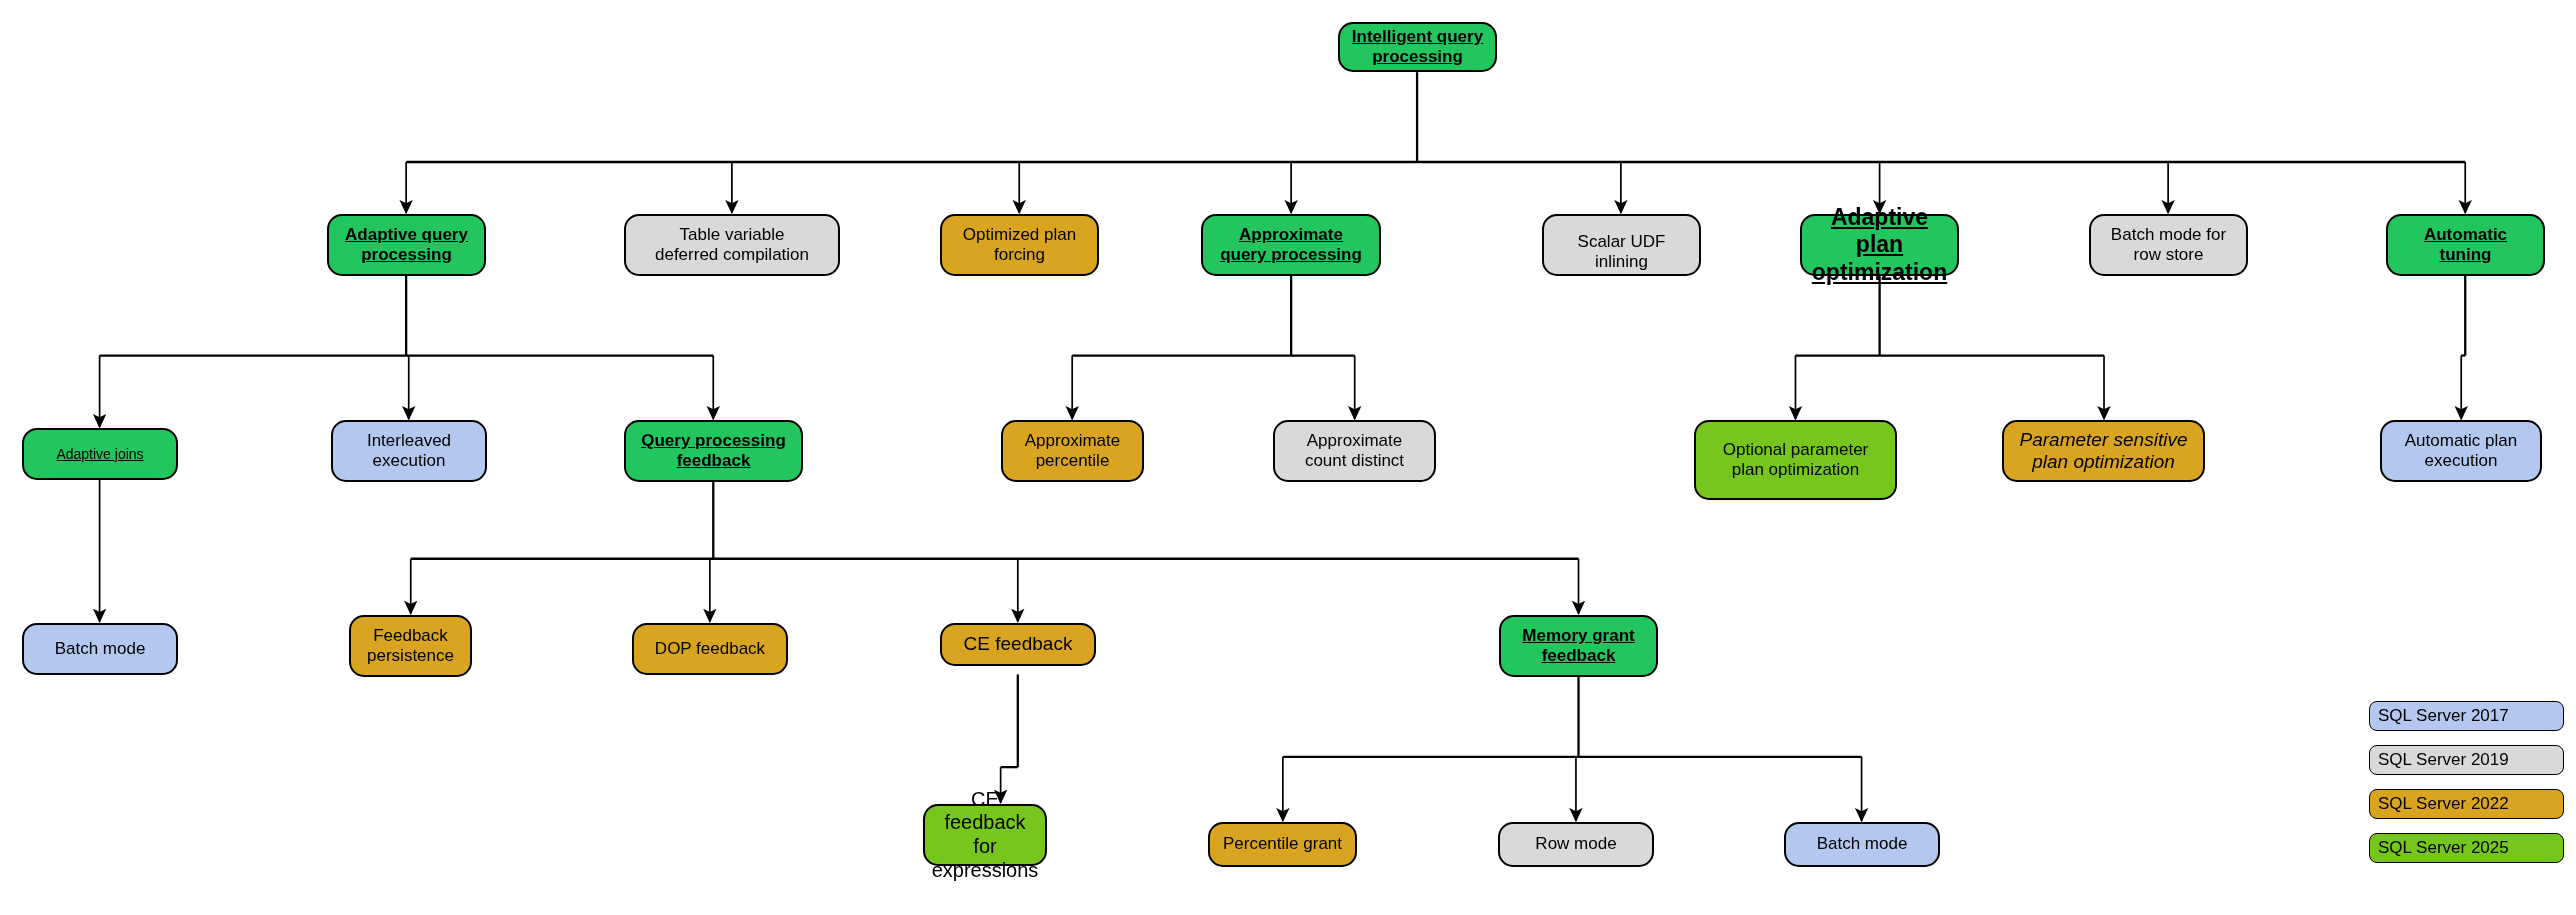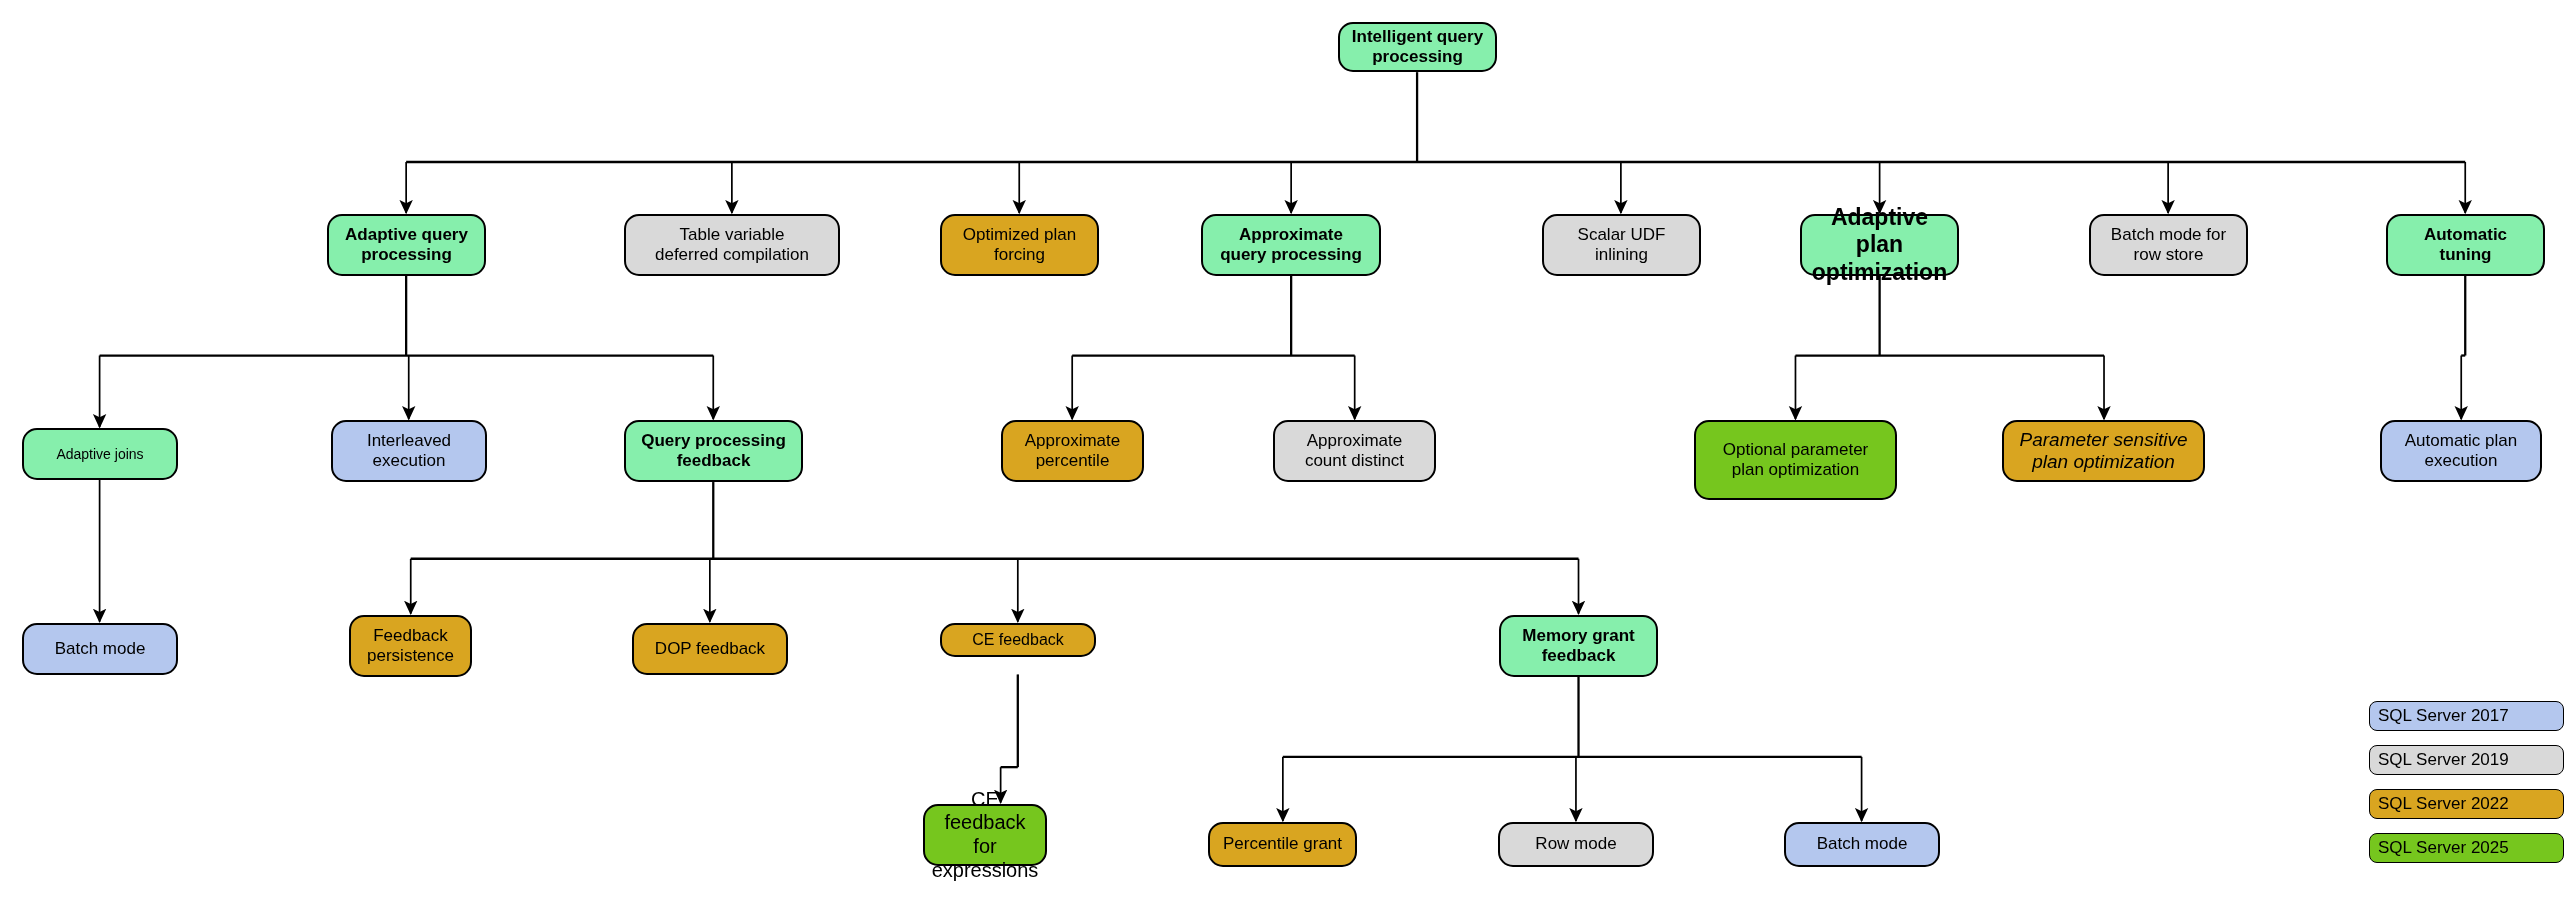--- a/index.html
+++ b/index.html
@@ -38,21 +38,21 @@
     color: #000000;
     line-height: 1.18;
     padding: 2.3px 5.7px;
     font-family: "Liberation Sans", sans-serif;
   }
   .node .label {
     display: block;
     width: 100%;
     white-space: pre-line;
   }
-  .fill-white  { background: #86efac; }
+  .fill-white  { background: #22c55e; text-decoration: underline; }
   .fill-gray   { background: #d9d9d9; }
   .fill-gold   { background: #d9a520; }
   .fill-blue   { background: #b4c7ee; }
   .fill-green  { background: #76c61e; }
 
   .bold { font-weight: bold; }
   .regular { font-weight: normal; }
 
   .legend {
     position: absolute;
@@ -146,21 +146,21 @@
 deferred compilation</span>
       </div>
       <div class="node fill-gold regular" style="left: 940px; top: 214px; width: 159px; height: 62px; font-size: 17px;">
         <span class="label">Optimized plan
 forcing</span>
       </div>
       <div class="node fill-white bold" style="left: 1201px; top: 214px; width: 180px; height: 62px; font-size: 17px;">
         <span class="label">Approximate
 query processing</span>
       </div>
-      <div class="node fill-gray regular" style="left: 1542px; top: 214px; width: 159px; height: 62px; font-size: 17px;">
+      <div class="node fill-gray regular" style="left: 1542px; top: 214px; width: 159px; height: 62px; font-size: 17px; align-items: flex-end;">
         <span class="label">Scalar UDF
 inlining</span>
       </div>
       <div class="node fill-white bold" style="left: 1800px; top: 214px; width: 159px; height: 62px; font-size: 23px;">
         <span class="label">Adaptive plan
 optimization</span>
       </div>
       <div class="node fill-gray regular" style="left: 2089px; top: 214px; width: 159px; height: 62px; font-size: 17px;">
         <span class="label">Batch mode for
 row store</span>
@@ -203,21 +203,21 @@
       <div class="node fill-blue regular" style="left: 22px; top: 623px; width: 156px; height: 52px; font-size: 17px;">
         <span class="label">Batch mode</span>
       </div>
       <div class="node fill-gold regular" style="left: 349px; top: 615px; width: 123px; height: 62px; font-size: 17px;">
         <span class="label">Feedback
 persistence</span>
       </div>
       <div class="node fill-gold regular" style="left: 632px; top: 623px; width: 156px; height: 52px; font-size: 17px;">
         <span class="label">DOP feedback</span>
       </div>
-      <div class="node fill-gold regular" style="left: 940px; top: 623px; width: 156px; height: 34px; font-size: 16px;">
+      <div class="node fill-gold regular" style="left: 940px; top: 623px; width: 156px; height: 43px; font-size: 19px;">
         <span class="label">CE feedback</span>
       </div>
       <div class="node fill-white bold" style="left: 1499px; top: 615px; width: 159px; height: 62px; font-size: 17px;">
         <span class="label">Memory grant
 feedback</span>
       </div>
       <div class="node fill-green regular" style="left: 923px; top: 804px; width: 124px; height: 62px; font-size: 20px;">
         <span class="label">CE feedback for
 expressions</span>
       </div>

